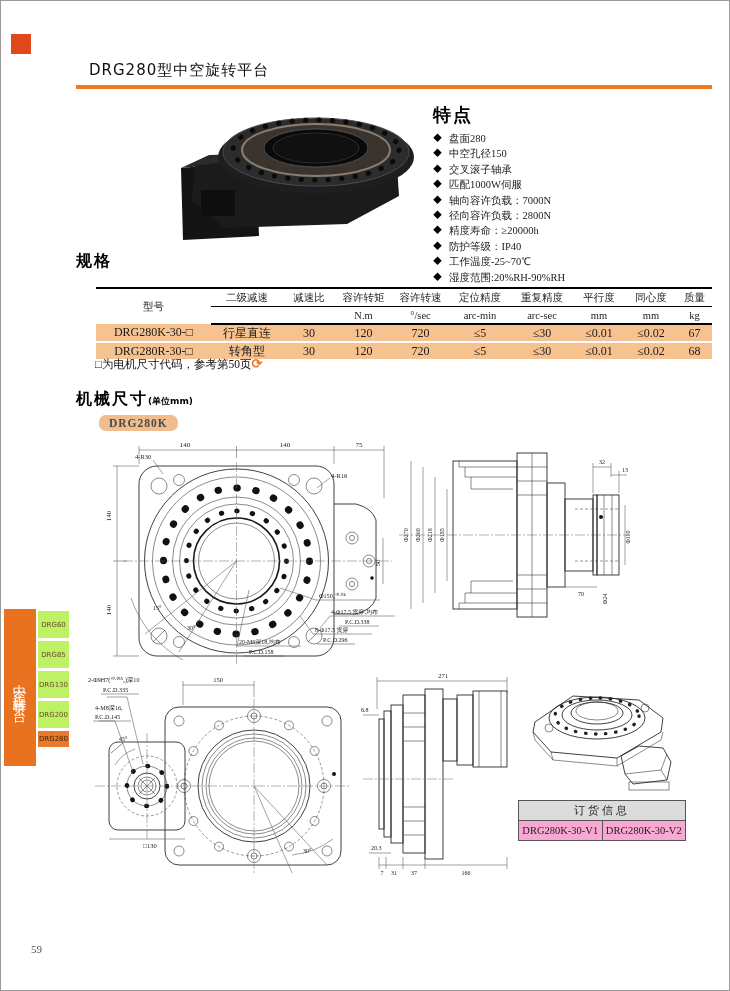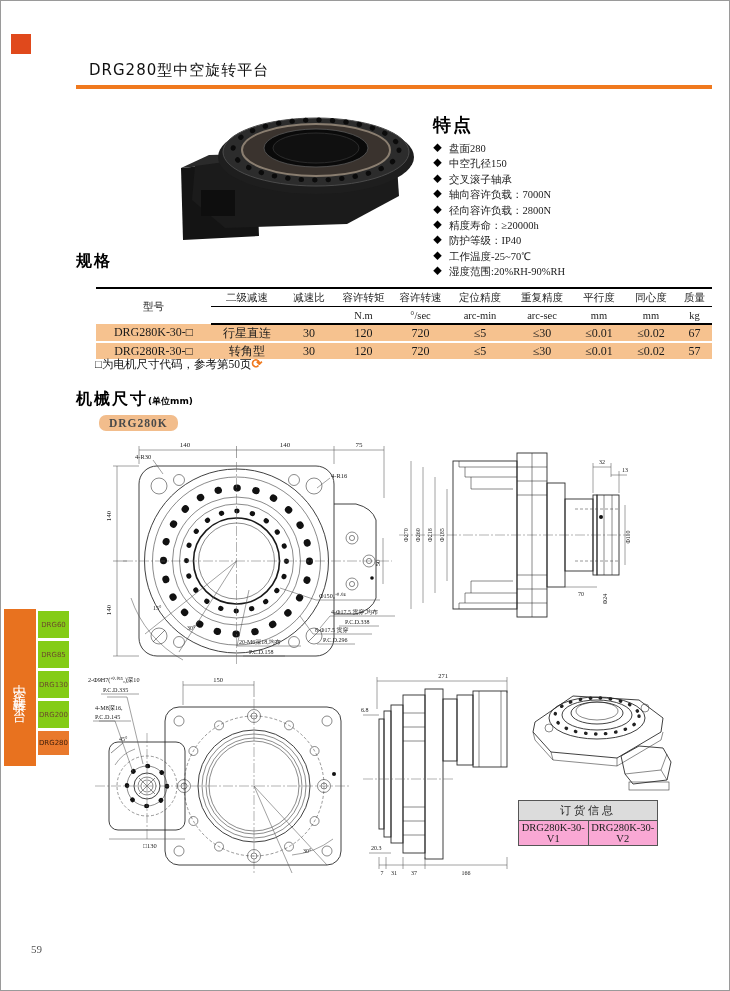--- a/index.html
+++ b/index.html
@@ -5,21 +5,21 @@
   html,body{margin:0;padding:0;background:#fff;}
   #page{position:relative;width:730px;height:991px;background:#fff;border:1px solid #9a9a9a;
         font-family:"Liberation Serif", serif;color:#1a1a1a;overflow:hidden;box-sizing:border-box;}
   .abs{position:absolute;}
   
   #corner-mark{left:10px;top:33px;width:20px;height:20px;background:#e0491c;}
   #page-title{left:88px;top:60px;font-family:"DejaVu Sans",sans-serif;font-weight:normal;font-size:15px;letter-spacing:1px;color:#101010;}
   #title-rule{left:75px;top:84px;width:636px;height:4px;background:#f0791e;}
   
   #features{left:432px;top:100px;width:280px;}
-  #features h2{margin:12px 0 4px 0;font-family:"DejaVu Sans",sans-serif;font-size:18px;letter-spacing:2px;color:#000;}
+  #features h2{margin:2px 0 4px 0;font-family:"DejaVu Sans",sans-serif;font-size:18px;letter-spacing:2px;color:#000;}
   #features ul{list-style:none;margin:0;padding:0;}
   #features li{font-size:10.5px;line-height:14.4px;color:#1a1a1a;white-space:nowrap;}
   #features li .blt{display:inline-block;width:16px;color:#000;font-size:9px;vertical-align:1px;}
   
   #specs-heading,#dims-heading{font-family:"DejaVu Sans",sans-serif;font-weight:bold;font-size:16px;letter-spacing:2px;color:#000;}
   #specs-heading{left:75px;top:250px;}
   #spec-table{left:95px;top:286px;width:616px;border-collapse:collapse;table-layout:fixed;border-top:2px solid #000;}
   #spec-table th,#spec-table td{font-weight:normal;text-align:center;padding:0;font-size:10.5px;line-height:15px;}
   #spec-table thead th{color:#222;}
   #spec-table .hr1 th{border-bottom:1px solid #000;height:17px;}
@@ -35,31 +35,31 @@
   #model-label{left:98px;top:414px;background:#f2bd8c;color:#4a4a4a;font-weight:bold;font-size:11.5px;
                padding:2px 10px;letter-spacing:1px;border-radius:7px;}
   svg text{font-family:"Liberation Serif",serif;fill:#222;}
   .drw{stroke:#2b2b2b;fill:none;stroke-width:0.9;}
   .thin{stroke:#2b2b2b;fill:none;stroke-width:0.55;}
   .dim{stroke:#555;fill:none;stroke-width:0.55;}
   .cl{stroke:#666;fill:none;stroke-width:0.5;stroke-dasharray:10 2 2 2;}
   .dash{stroke:#444;fill:none;stroke-width:0.55;stroke-dasharray:3 2;}
   .dot{fill:#111;}
   
-  #order-table{left:517px;top:799px;width:140px;border-collapse:collapse;border-radius:13px;}
+  #order-table{left:517px;top:799px;width:168px;border-collapse:collapse;border-radius:13px;}
   #order-table th{background:#dcdcdc;border:1px solid #555;font-size:11px;font-weight:normal;letter-spacing:3px;height:17px;color:#222;}
   #order-table td{border:1px solid #555;font-size:10.5px;text-align:center;height:17px;color:#222;background:#f9a8d4;}
   
   #side-main{left:3px;top:608px;width:32px;height:157px;background:#e8721f;color:#fff;
              display:flex;align-items:center;justify-content:center;}
   #side-main span{writing-mode:vertical-rl;text-orientation:upright;font-family:"DejaVu Sans",sans-serif;
                   font-size:13.5px;letter-spacing:5px;}
-  .side-tab{left:37px;width:31px;height:27px;background:#84cc16;color:#6b4a2b;
+  .side-tab{left:37px;width:31px;height:27px;background:#bef264;color:#6b4a2b;
             font-size:7px;font-family:"DejaVu Sans",sans-serif;display:flex;align-items:center;justify-content:center;}
-  .side-tab.active{background:#e9792c;color:#43200c;height:24px;}
+  .side-tab.active{background:#e9792c;color:#43200c;height:16px;}
   #page-number{left:30px;top:942px;font-size:11px;color:#555;}
 </style>
 </head>
 <body>
 
 <div id="page">
 
   <div class="abs" id="corner-mark"></div>
   <div class="abs" id="page-title">DRG280型中空旋转平台</div>
   <div class="abs" id="title-rule"></div>
@@ -76,20 +76,21 @@
     <ellipse cx="155" cy="54" rx="43" ry="15" fill="#101010" stroke="#333" stroke-width="0.8"></ellipse>
     <rect x="40" y="96" width="34" height="26" fill="#0e0e0e"></rect>
   </svg>
 
   <div class="abs" id="features">
     <h2>特点</h2>
     <ul>
       <li><span class="blt">◆</span><span>盘面280</span></li>
       <li><span class="blt">◆</span><span>中空孔径150</span></li>
       <li><span class="blt">◆</span><span>交叉滚子轴承</span></li>
+      <li><span class="blt">◆</span><span>匹配1000W伺服</span></li>
       <li><span class="blt">◆</span><span>轴向容许负载：7000N</span></li>
       <li><span class="blt">◆</span><span>径向容许负载：2800N</span></li>
       <li><span class="blt">◆</span><span>精度寿命：≥20000h</span></li>
       <li><span class="blt">◆</span><span>防护等级：IP40</span></li>
       <li><span class="blt">◆</span><span>工作温度-25~70℃</span></li>
       <li><span class="blt">◆</span><span>湿度范围:20%RH-90%RH</span></li>
     </ul>
   </div>
 
   <div class="abs" id="specs-heading">规格</div>
@@ -148,21 +149,21 @@
       <tr>
         <td>DRG280R-30-□</td>
         <td>转角型</td>
         <td>30</td>
         <td>120</td>
         <td>720</td>
         <td>≤5</td>
         <td>≤30</td>
         <td>≤0.01</td>
         <td>≤0.02</td>
-        <td>57</td>
+        <td>68</td>
       </tr>
     </tbody>
   </table>
 
   <div class="abs" id="spec-note">
     <span>□为电机尺寸代码，参考第50页</span><span class="refresh">⟳</span>
   </div>
 
   <div class="abs" id="dims-heading">
     <span>机械尺寸</span><span id="dims-unit">(单位mm)</span>

